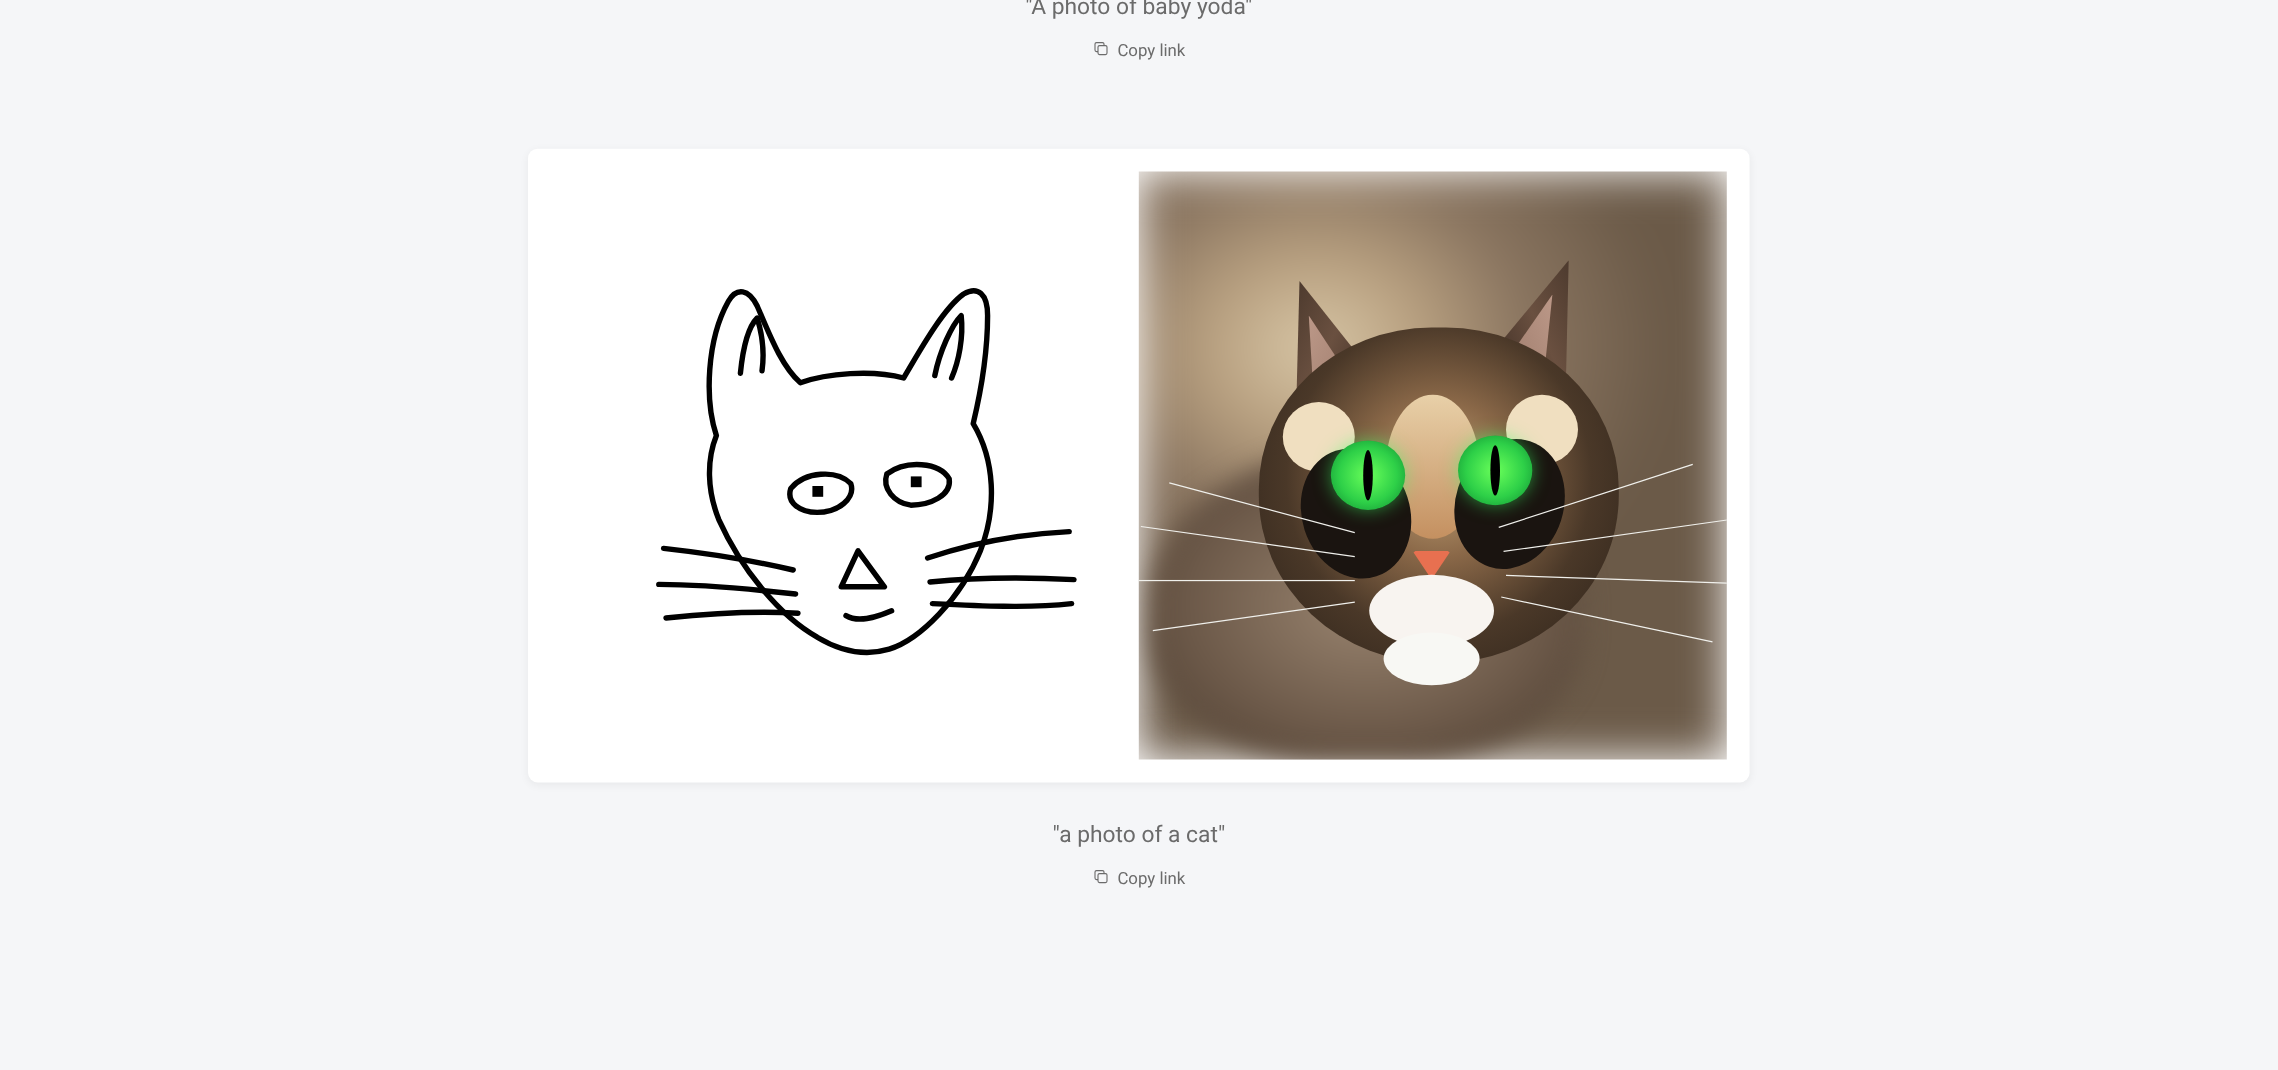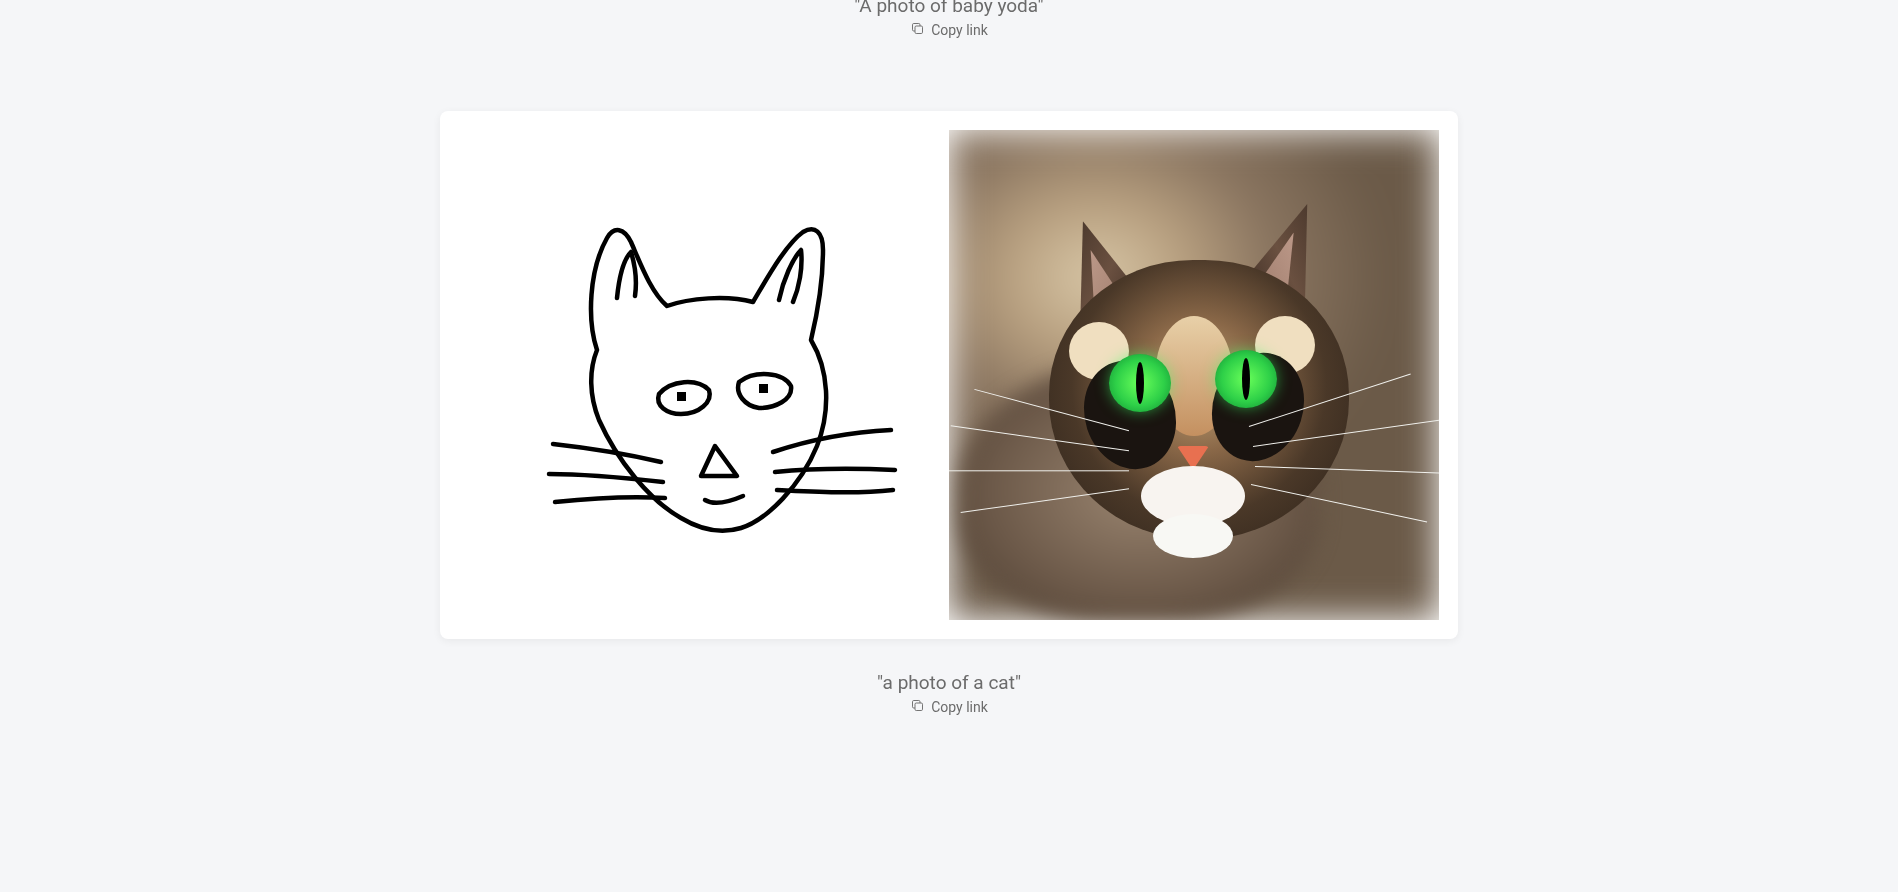--- a/index.html
+++ b/index.html
@@ -24,21 +24,21 @@
       margin-top: 0;
       font-weight: 400;
     }
     .caption-top {
       margin-top: -6px;
     }
     .copy-link {
       display: flex;
       align-items: center;
       gap: 6px;
-      margin-top: 4px;
+      margin-top: 16px;
       cursor: pointer;
       color: #6b6b6b;
       font-size: 14px;
     }
     .copy-link svg {
       width: 15px;
       height: 15px;
       stroke: #6b6b6b;
       fill: none;
       stroke-width: 1.5;

